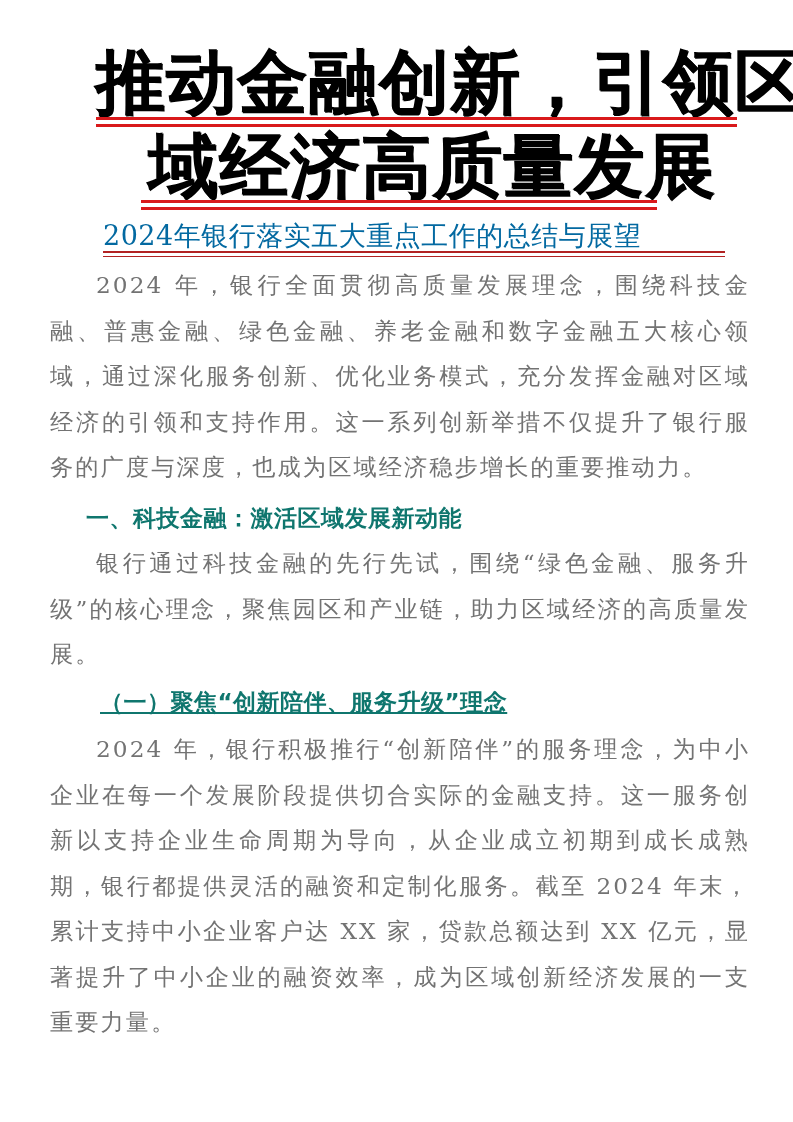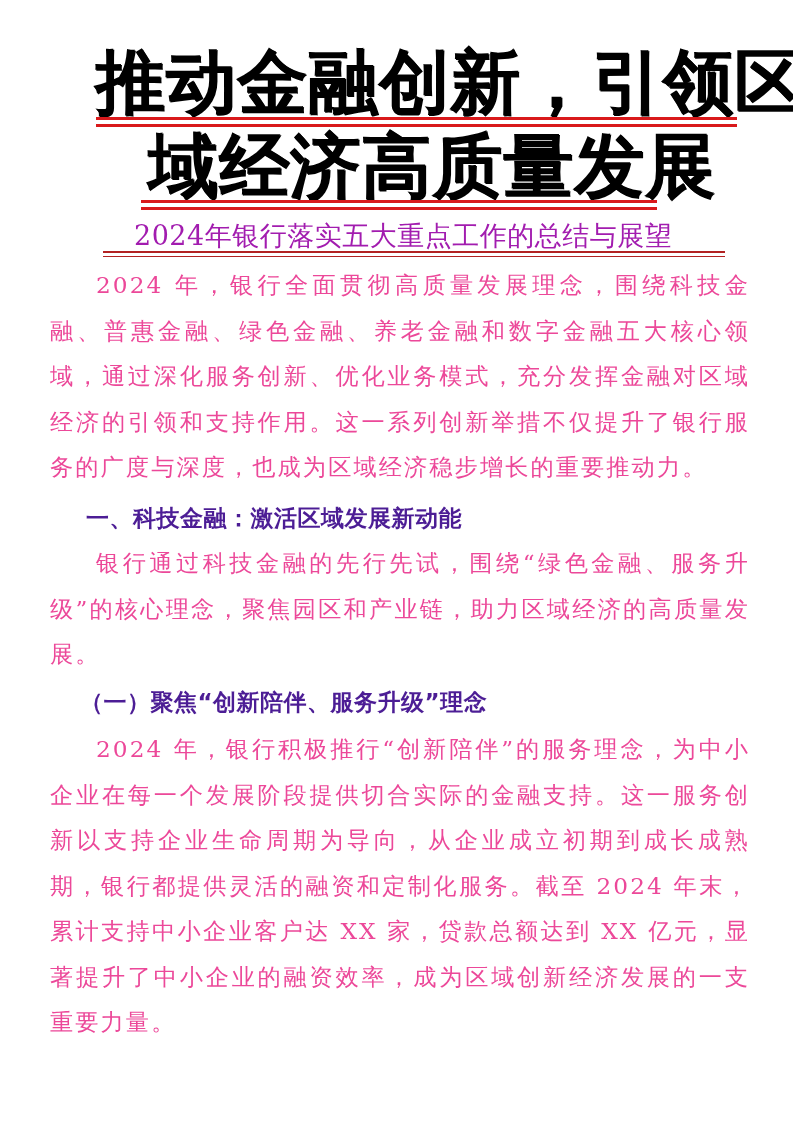--- a/index.html
+++ b/index.html
@@ -41,43 +41,42 @@
     }
     .subtitle {
       position: absolute;
       left: 103px;
       top: 218px;
       font-family: "DejaVu Serif", "Liberation Serif", serif;
       font-size: 27px;
       line-height: 36px;
       white-space: nowrap;
       letter-spacing: 0.5px;
-      color: #a21caf;
-      margin-left: 31px;
+      color: #0369a1;
     }
     .body-text {
       position: absolute;
       left: 50px;
       width: 700px;
       font-family: "DejaVu Serif", "Liberation Serif", serif;
       font-size: 23.2px;
       line-height: 45.5px;
-      color: #ec4899;
+      color: #737373;
       text-align: justify;
       letter-spacing: 2.1px;
     }
     .indent { text-indent: 46px; }
     .heading {
       position: absolute;
       font-family: "DejaVu Sans", "Liberation Sans", sans-serif;
       font-weight: bold;
       font-size: 23px;
       line-height: 36px;
       white-space: nowrap;
-      color: #4c1d95;
+      color: #0f766e;
       letter-spacing: 0.5px;
     }
   </style>
 </head>
 <body>
 
 <div class="page">
 
   <div class="title-line title-line-1">推动金融创新，引领区</div>
   <div class="red-underline" style="left:96px; top:117px; width:641px;"></div>
@@ -90,17 +89,17 @@
   <div class="subtitle">2024年银行落实五大重点工作的总结与展望</div>
   <div class="red-underline" style="left:103px; top:251px; width:622px; border-top:2px solid #b22222;"></div>
   <div class="red-underline" style="left:103px; top:256px; width:622px; border-top:1px solid #b22222;"></div>
 
   <p class="body-text indent" style="top:262px; margin:0;">2024 年，银行全面贯彻高质量发展理念，围绕科技金融、普惠金融、绿色金融、养老金融和数字金融五大核心领域，通过深化服务创新、优化业务模式，充分发挥金融对区域经济的引领和支持作用。这一系列创新举措不仅提升了银行服务的广度与深度，也成为区域经济稳步增长的重要推动力。</p>
 
   <div class="heading" style="left:86px; top:500px;">一、科技金融：激活区域发展新动能</div>
 
   <p class="body-text indent" style="top:540px; margin:0;">银行通过科技金融的先行先试，围绕“绿色金融、服务升级”的核心理念，聚焦园区和产业链，助力区域经济的高质量发展。</p>
 
-  <div class="heading" style="left:80px; top:684px;">（一）聚焦“创新陪伴、服务升级”理念</div>
+  <div class="heading" style="left:100px; top:684px;text-decoration:underline;">（一）聚焦“创新陪伴、服务升级”理念</div>
 
   <p class="body-text indent" style="top:726px; margin:0;">2024 年，银行积极推行“创新陪伴”的服务理念，为中小企业在每一个发展阶段提供切合实际的金融支持。这一服务创新以支持企业生命周期为导向，从企业成立初期到成长成熟期，银行都提供灵活的融资和定制化服务。截至 2024 年末，累计支持中小企业客户达 XX 家，贷款总额达到 XX 亿元，显著提升了中小企业的融资效率，成为区域创新经济发展的一支重要力量。</p>
 
 </div>
 
 </body></html>

